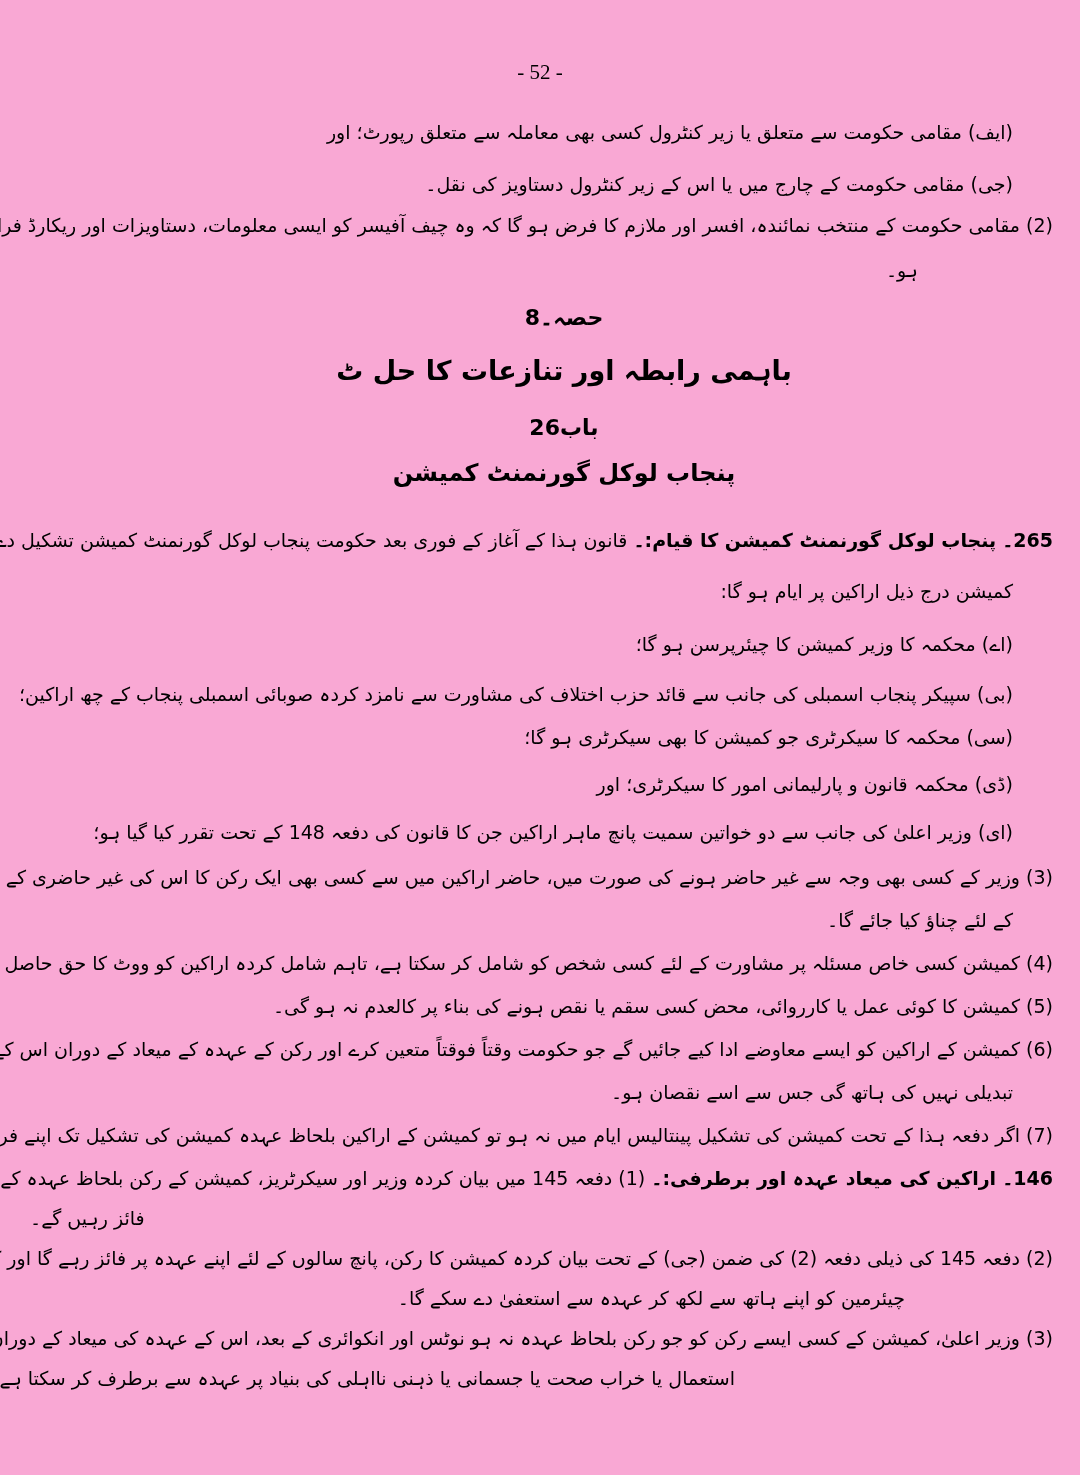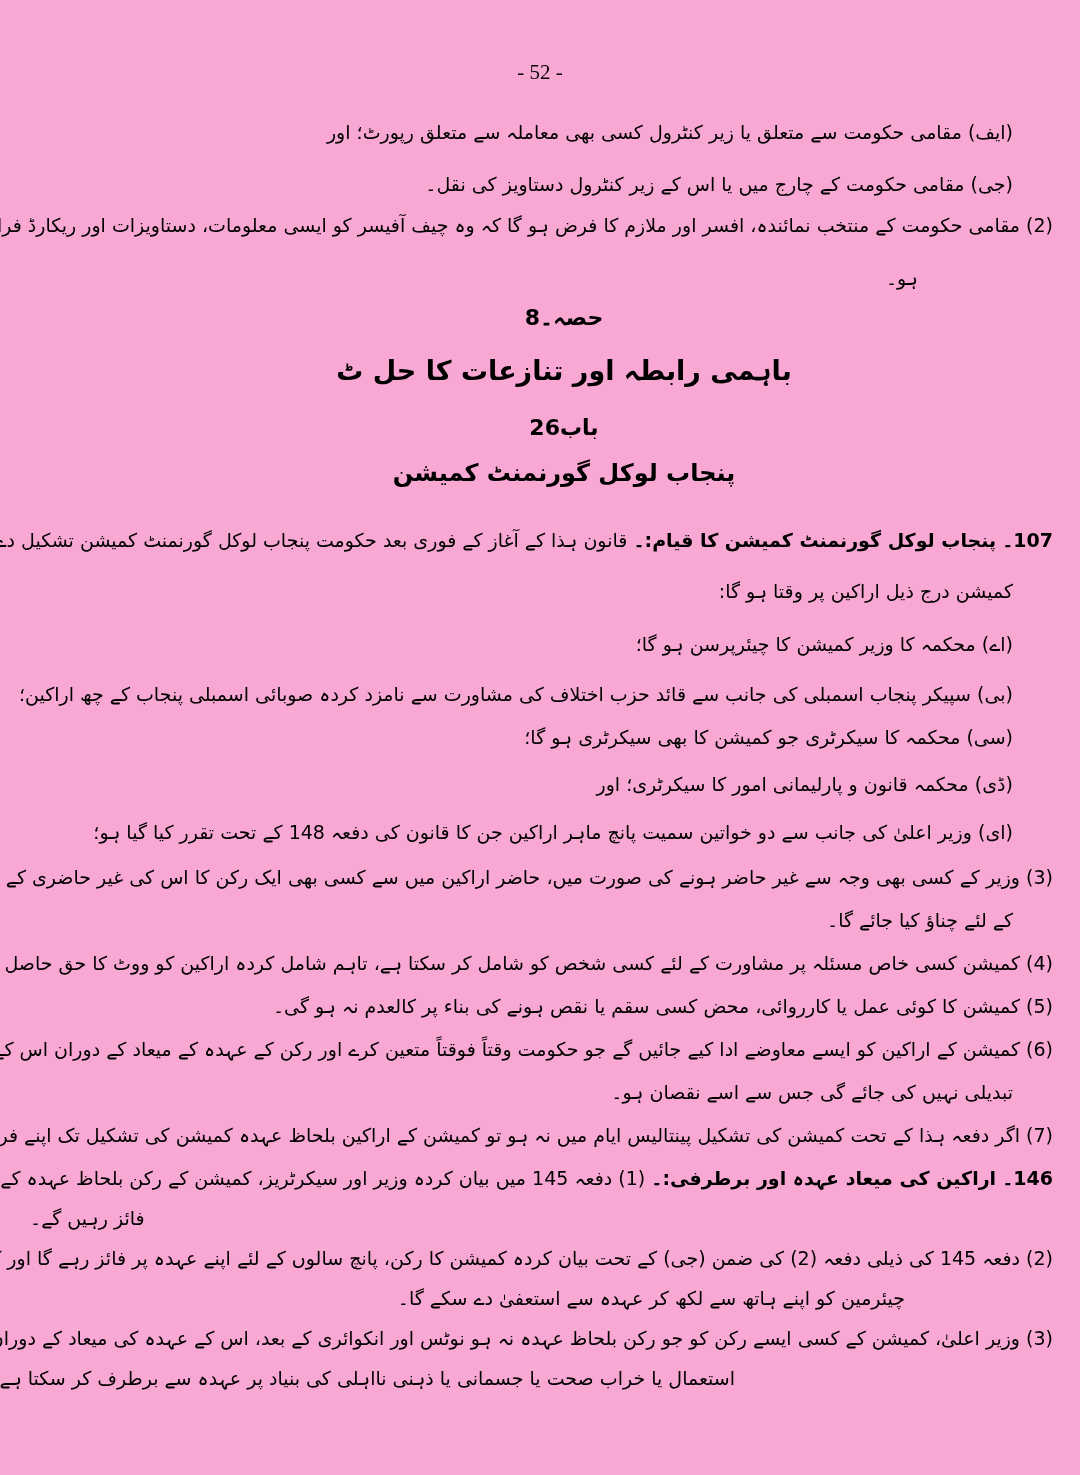--- a/index.html
+++ b/index.html
@@ -48,42 +48,42 @@
 </head>
 <body>
 
 <div class="page">
 
   <div class="pagenum" style="top:60px;">- 52 -</div>
 
   <div class="line ind" style="top:114px;">(ایف) مقامی حکومت سے متعلق یا زیر کنٹرول کسی بھی معاملہ سے متعلق رپورٹ؛ اور</div>
   <div class="line ind" style="top:166px;">(جی) مقامی حکومت کے چارج میں یا اس کے زیر کنٹرول دستاویز کی نقل۔</div>
   <div class="line full" style="top:207px;">(2) مقامی حکومت کے منتخب نمائندہ، افسر اور ملازم کا فرض ہو گا کہ وہ چیف آفیسر کو ایسی معلومات، دستاویزات اور ریکارڈ فراہم کرے جو اسے مطلوب</div>
-  <div class="line" style="top:252px; right:162px;margin-top:8px;">ہو۔</div>
+  <div class="line" style="top:252px; right:162px;">ہو۔</div>
 
   <div class="center h-part" style="top:298px;">حصہ۔8</div>
   <div class="center h-title" style="top:348px;">باہمی رابطہ اور تنازعات کا حل ٹ</div>
   <div class="center h-chapter" style="top:408px;">باب26</div>
   <div class="center h-chtitle" style="top:452px;">پنجاب لوکل گورنمنٹ کمیشن</div>
 
-  <div class="line full" style="top:522px;"><span class="b">107۔</span> <span class="b">پنجاب لوکل گورنمنٹ کمیشن کا قیام:۔</span> <span>قانون ہذا کے آغاز کے فوری بعد حکومت پنجاب لوکل گورنمنٹ کمیشن تشکیل دے گی:</span></div>
+  <div class="line full" style="top:522px;"><span class="b">265۔</span> <span class="b">پنجاب لوکل گورنمنٹ کمیشن کا قیام:۔</span> <span>قانون ہذا کے آغاز کے فوری بعد حکومت پنجاب لوکل گورنمنٹ کمیشن تشکیل دے گی:</span></div>
 
-  <div class="line ind" style="top:573px;">کمیشن درج ذیل اراکین پر وقتا ہو گا:</div>
+  <div class="line ind" style="top:573px;">کمیشن درج ذیل اراکین پر ایام ہو گا:</div>
   <div class="line ind" style="top:626px;">(اے) محکمہ کا وزیر کمیشن کا چیئرپرسن ہو گا؛</div>
   <div class="line ind" style="top:676px;">(بی) سپیکر پنجاب اسمبلی کی جانب سے قائد حزب اختلاف کی مشاورت سے نامزد کردہ صوبائی اسمبلی پنجاب کے چھ اراکین؛</div>
   <div class="line ind" style="top:719px;">(سی) محکمہ کا سیکرٹری جو کمیشن کا بھی سیکرٹری ہو گا؛</div>
   <div class="line ind" style="top:766px;margin-left:8px;">(ڈی) محکمہ قانون و پارلیمانی امور کا سیکرٹری؛ اور</div>
   <div class="line ind" style="top:814px;">(ای) وزیر اعلیٰ کی جانب سے دو خواتین سمیت پانچ ماہر اراکین جن کا قانون کی دفعہ 148 کے تحت تقرر کیا گیا ہو؛</div>
 
   <div class="line full" style="top:859px;">(3) وزیر کے کسی بھی وجہ سے غیر حاضر ہونے کی صورت میں، حاضر اراکین میں سے کسی بھی ایک رکن کا اس کی غیر حاضری کے عرصہ کے دوران تک</div>
   <div class="line ind" style="top:902px;">کے لئے چناؤ کیا جائے گا۔</div>
   <div class="line full" style="top:945px;">(4) کمیشن کسی خاص مسئلہ پر مشاورت کے لئے کسی شخص کو شامل کر سکتا ہے، تاہم شامل کردہ اراکین کو ووٹ کا حق حاصل نہیں ہو گا۔</div>
   <div class="line full" style="top:988px;">(5) کمیشن کا کوئی عمل یا کارروائی، محض کسی سقم یا نقص ہونے کی بناء پر کالعدم نہ ہو گی۔</div>
   <div class="line full" style="top:1031px;">(6) کمیشن کے اراکین کو ایسے معاوضے ادا کیے جائیں گے جو حکومت وقتاً فوقتاً متعین کرے اور رکن کے عہدہ کے میعاد کے دوران اس کے معاوضہ میں ایسی</div>
-  <div class="line ind" style="top:1074px;">تبدیلی نہیں کی جائے گی جس سے اسے نقصان ہو۔</div>
+  <div class="line ind" style="top:1074px;">تبدیلی نہیں کی ہاتھ گی جس سے اسے نقصان ہو۔</div>
   <div class="line full" style="top:1117px;">(7) اگر دفعہ ہذا کے تحت کمیشن کی تشکیل پینتالیس ایام میں نہ ہو تو کمیشن کے اراکین بلحاظ عہدہ کمیشن کی تشکیل تک اپنے فرائض سرانجام دیتے رہیں گے۔</div>
 
   <div class="line full" style="top:1160px;"><span class="b">146۔</span> <span class="b">اراکین کی میعاد عہدہ اور برطرفی:۔</span> <span>(1) دفعہ 145 میں بیان کردہ وزیر اور سیکرٹریز، کمیشن کے رکن بلحاظ عہدہ کے طور پر اپنے عہدہ پر</span></div>
 
   <div class="line" style="top:1200px; left:30px; right:auto; text-align:left;">فائز رہیں گے۔</div>
   <div class="line full" style="top:1240px;">(2) دفعہ 145 کی ذیلی دفعہ (2) کی ضمن (جی) کے تحت بیان کردہ کمیشن کا رکن، پانچ سالوں کے لئے اپنے عہدہ پر فائز رہے گا اور کسی بھی وقت کمیشن کے</div>
   <div class="line" style="top:1280px; right:175px;">چیئرمین کو اپنے ہاتھ سے لکھ کر عہدہ سے استعفیٰ دے سکے گا۔</div>
   <div class="line full" style="top:1320px;">(3) وزیر اعلیٰ، کمیشن کے کسی ایسے رکن کو جو رکن بلحاظ عہدہ نہ ہو نوٹس اور انکوائری کے بعد، اس کے عہدہ کی میعاد کے دوران نااہلی، بداخلاقی، عہدہ کا ناجائز</div>
   <div class="line" style="top:1360px; right:345px;">استعمال یا خراب صحت یا جسمانی یا ذہنی نااہلی کی بنیاد پر عہدہ سے برطرف کر سکتا ہے۔</div>
 

